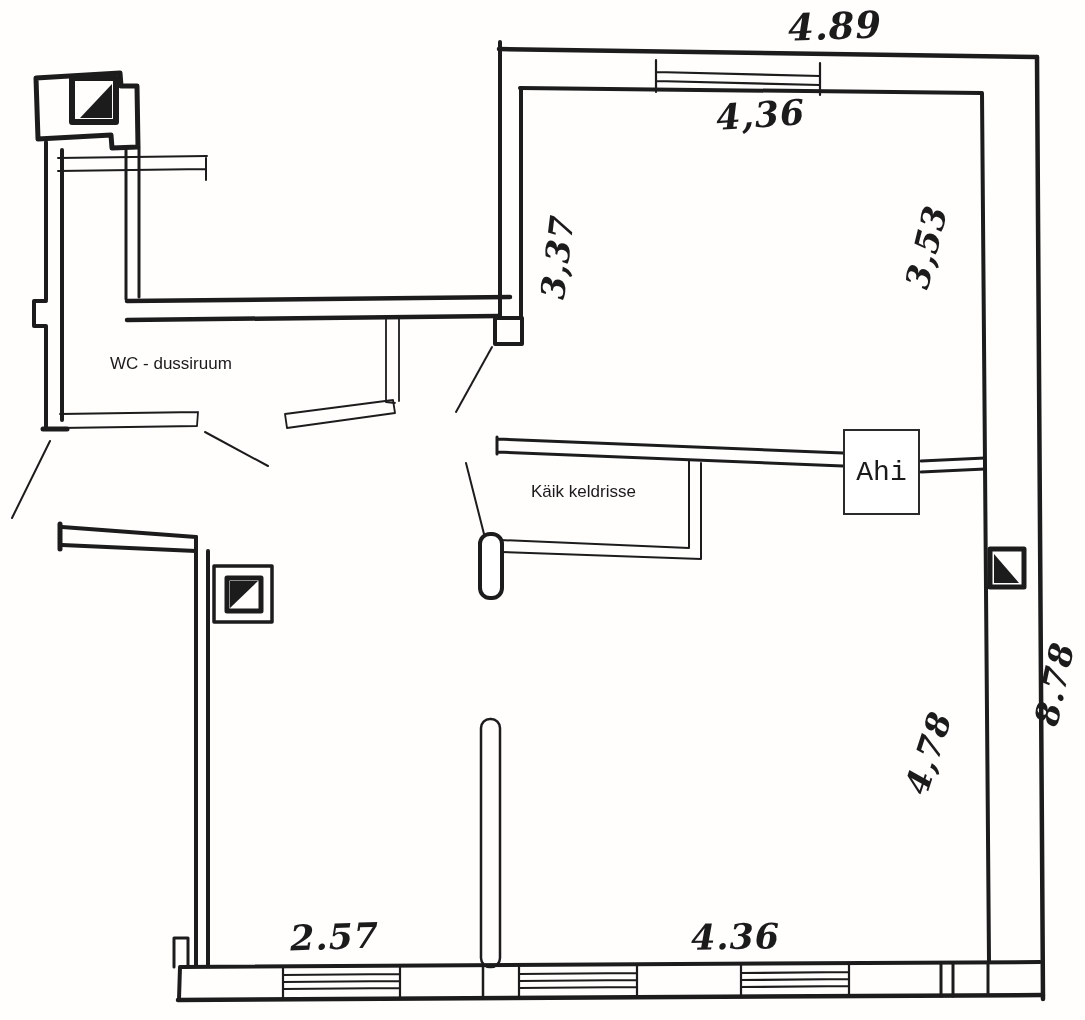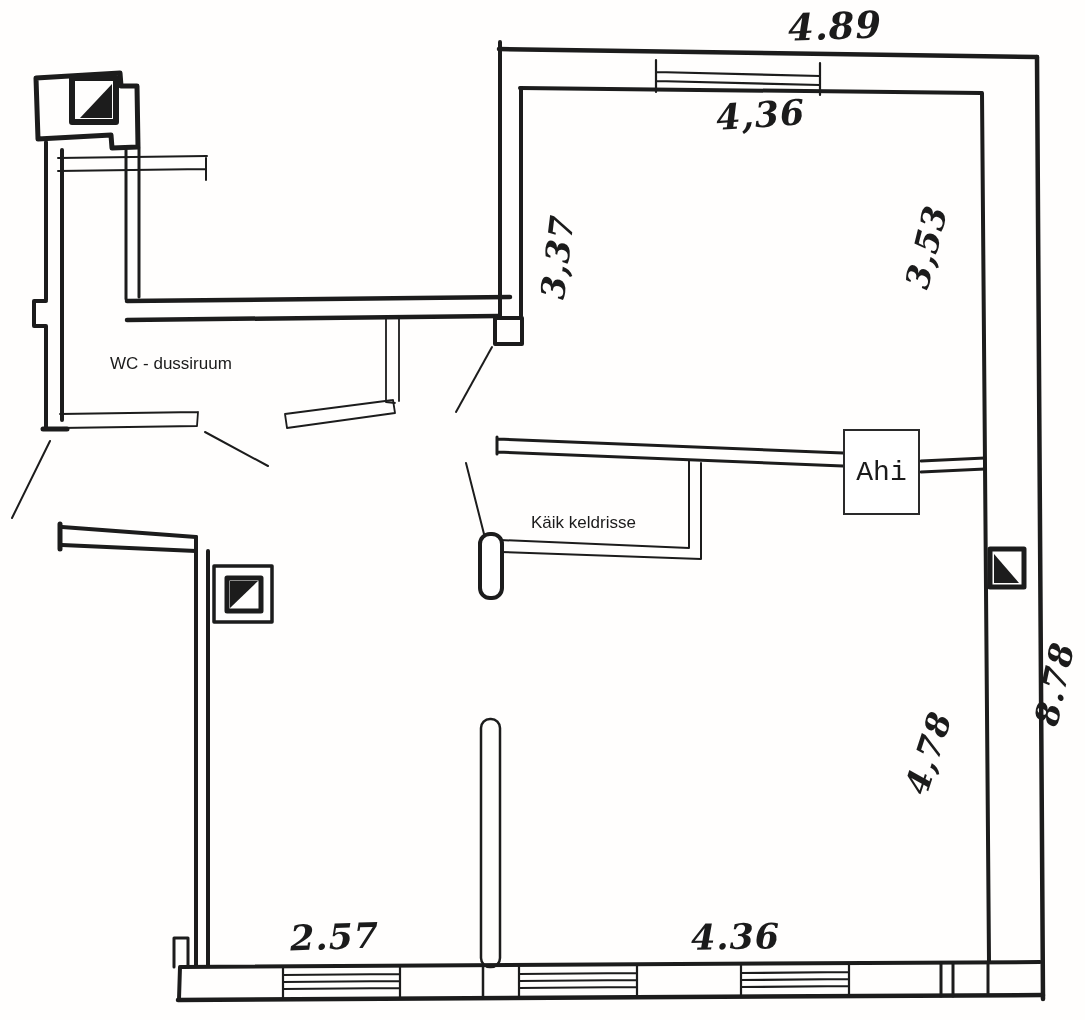--- a/index.html
+++ b/index.html
@@ -42,21 +42,21 @@
   
   .d-top      {left:788px;top:4px;  font-size:37px;transform:rotate(-2deg);}
   .d-toproom  {left:716px;top:94px; font-size:35px;transform:rotate(-4deg);}
   .d-hall     {left:513px;top:237px;font-size:33px;transform:rotate(-83deg);}
   .d-troomh   {left:882px;top:227px;font-size:33px;transform:rotate(-76deg);}
   .d-right    {left:1010px;top:664px;font-size:33px;transform:rotate(-78deg);}
   .d-broomh   {left:884px;top:733px;font-size:33px;transform:rotate(-72deg);}
   .d-bleft    {left:290px;top:916px;font-size:35px;transform:rotate(-2deg);}
   .d-bright   {left:691px;top:916px;font-size:35px;transform:rotate(-1deg);}
   .l-wc       {left:110px;top:354px;}
-  .l-cellar   {left:531px;top:482px;margin-top:31px;}
+  .l-cellar   {left:531px;top:482px;}
 </style>
 </head>
 <body>
 
 <div class="canvas">
 
   <svg class="plan-svg" width="1085" height="1020" viewBox="0 0 1085 1020">
     <g stroke="#1c1c1c" fill="none" stroke-linecap="round" stroke-linejoin="round">
 
       <g>

